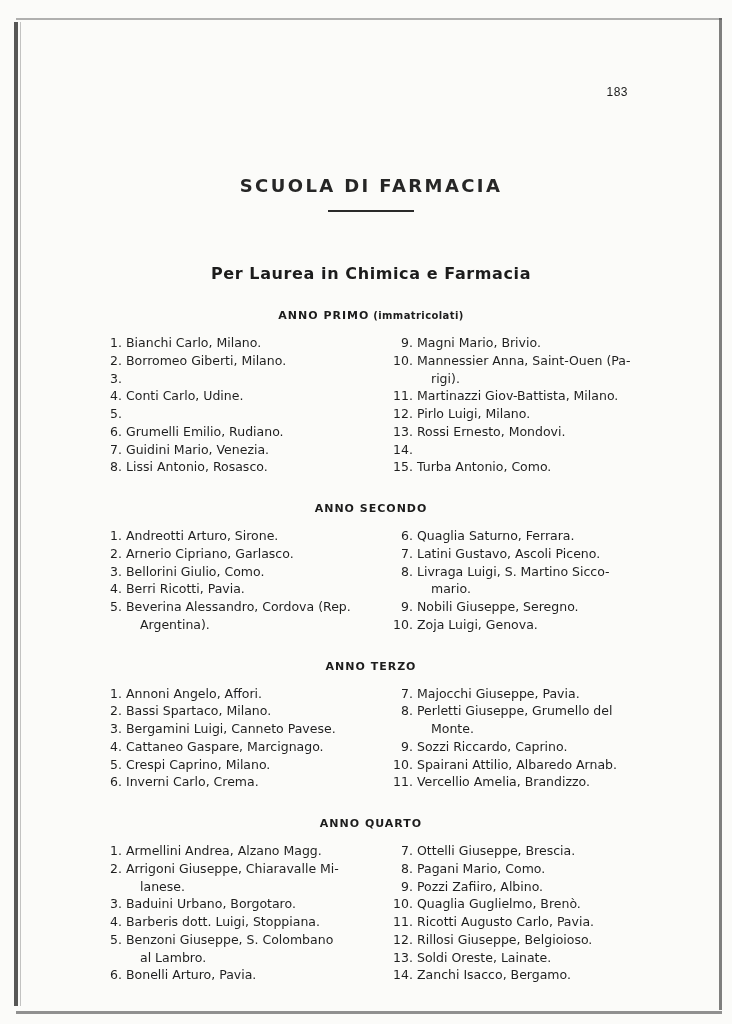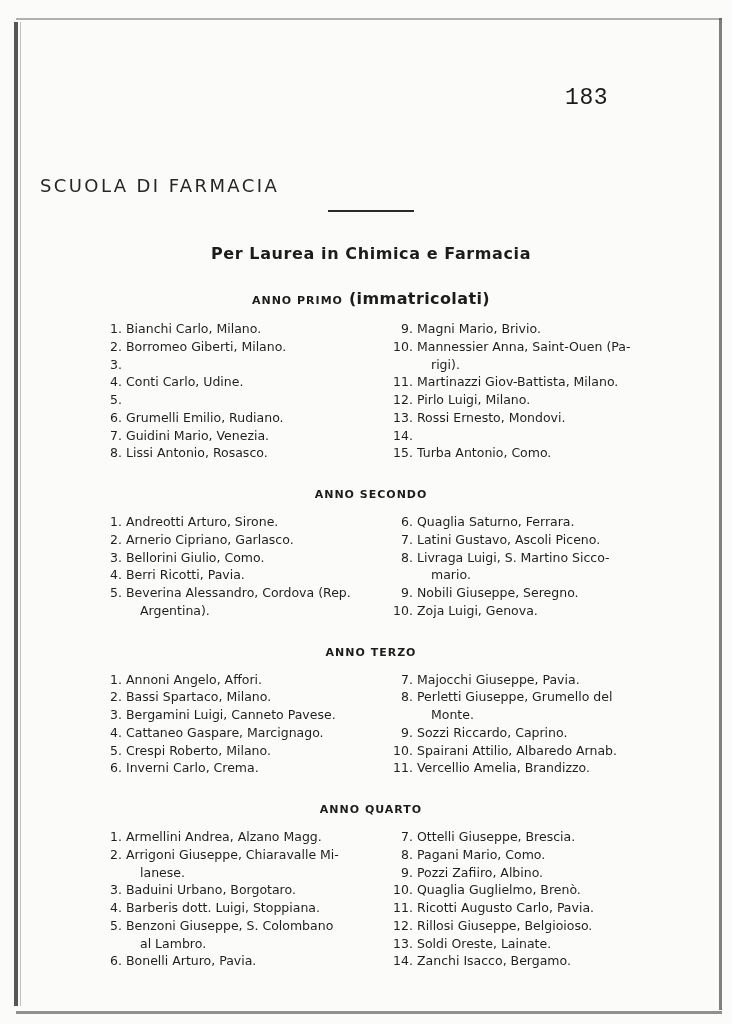--- a/index.html
+++ b/index.html
@@ -71,66 +71,66 @@
   .content {
     position: absolute;
     left: 40px;
     top: 30px;
     right: 30px;
     bottom: 20px;
   }
 
   .folio {
     position: absolute;
-    right: 124px;
+    right: 104px;
     top: 85px;
-    font-size: 23px;
+    font-size: 12px;
     letter-spacing: .5px;
-    font-family: Liberation Mono, monospace;
+    font-family: Liberation Sans, sans-serif;
   }
 
   .title {
-    text-align: left;
+    text-align: center;
     margin-top: 145px;
     font-size: 18px;
     letter-spacing: 2.4px;
     font-family: "DejaVu Sans", sans-serif;
-    font-weight: 400;
+    font-weight: 700;
     color: #262626;
   }
 
   .rule {
     width: 86px;
     height: 2px;
     background: #2a2a2a;
     margin: 14px auto 0 auto;
   }
 
   .subtitle {
     text-align: center;
-    margin-top: 32px;
+    margin-top: 52px;
     font-size: 16px;
     font-weight: bold;
     letter-spacing: .6px;
     font-family: "DejaVu Sans", sans-serif;
     color: #1c1c1c;
   }
 
   .section-head {
     text-align: center;
     font-size: 11px;
     font-weight: bold;
     letter-spacing: 1px;
     font-family: "DejaVu Sans", sans-serif;
     color: #1c1c1c;
     margin-top: 26px;
     margin-bottom: 12px;
   }
   .section-head .small {
-    font-size: 16px;
+    font-size: 10px;
     letter-spacing: .4px;
   }
 
   .cols {
     display: flex;
     justify-content: center;
     gap: 0px;
     padding: 0 44px;
   }
   .col {
@@ -307,21 +307,21 @@
             <div class="entry">
               <span class="num">3.</span>
               <span class="txt">Bergamini Luigi, Canneto Pavese.</span>
             </div>
             <div class="entry">
               <span class="num">4.</span>
               <span class="txt">Cattaneo Gaspare, Marcignago.</span>
             </div>
             <div class="entry">
               <span class="num">5.</span>
-              <span class="txt">Crespi Roberto, Milano.</span>
+              <span class="txt">Crespi Caprino, Milano.</span>
             </div>
             <div class="entry">
               <span class="num">6.</span>
               <span class="txt">Inverni Carlo, Crema.</span>
             </div>
           </div>
           <div class="col right">
             <div class="entry">
               <span class="num">7.</span>
               <span class="txt">Majocchi Giuseppe, Pavia.</span>

